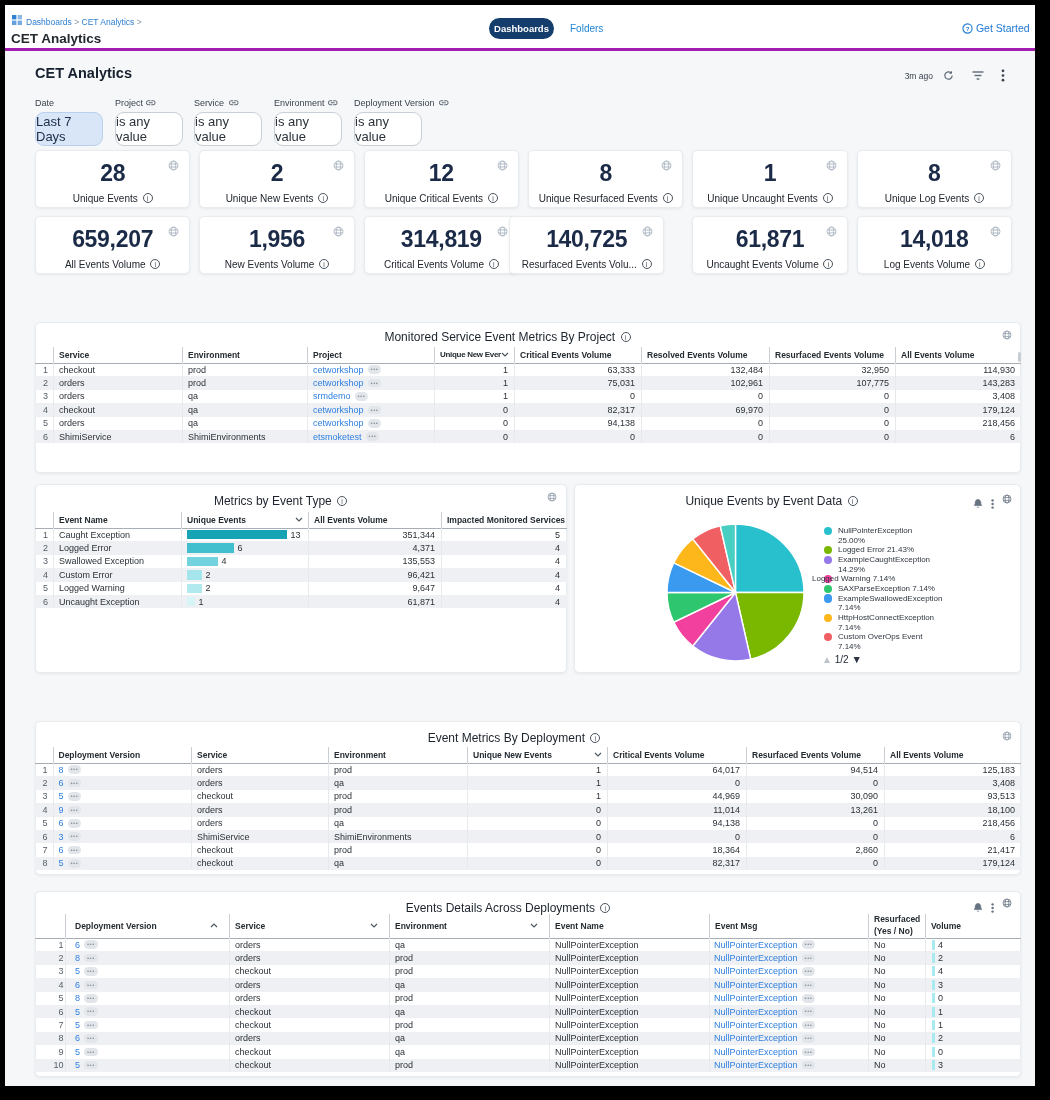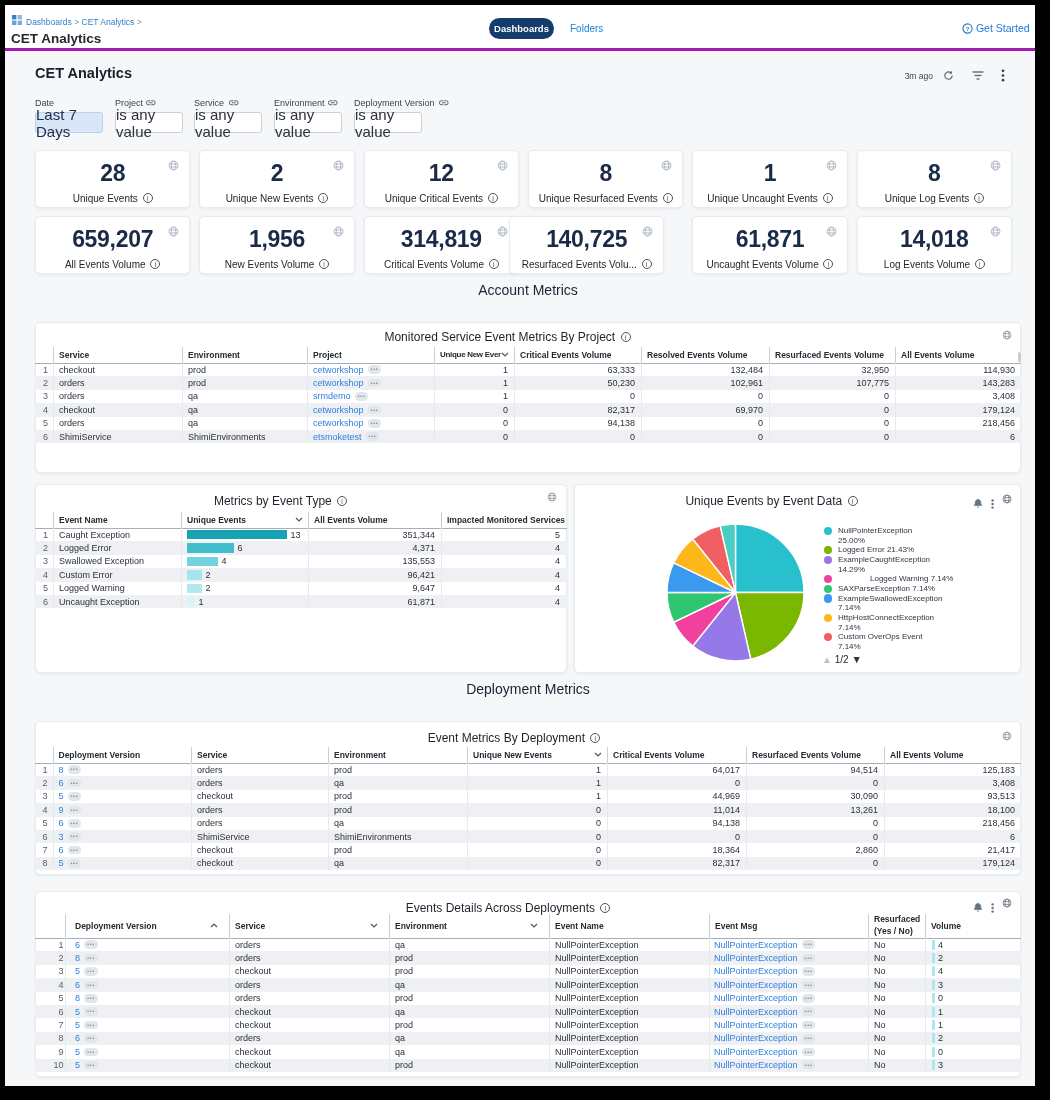--- a/index.html
+++ b/index.html
@@ -14,21 +14,21 @@
 .td.first{border-left:none}
 .td.num{justify-content:flex-end;padding-right:6px}
 .td.rn{justify-content:flex-end;color:#545d66;border-left:none;padding-right:5px}
 .th{display:flex;align-items:center;font-size:8.5px;font-weight:700;color:#242b31}
 .th .td{border-left:1px solid #c9ced4}
 .th .td.first{border-left:none}
 .chev{margin-left:auto}
 .lnk{color:#2e7fe0}
 .pl{display:inline-block;background:#e2e6ea;border-radius:4.5px;color:#8a939c;font-size:6px;line-height:8px;height:8.5px;padding:0 3px;margin-left:4px;letter-spacing:.5px;vertical-align:1px}
 .glabel{font-size:9px;color:#3a434d}
-.fbox{position:absolute;height:21px;border-radius:3px;font-size:15px;display:flex;align-items:center;justify-content:center;color:#2b323b}
+.fbox{position:absolute;height:34px;border-radius:9px;font-size:13px;display:flex;align-items:center;justify-content:center;color:#2b323b}
 .mcard{position:absolute;width:155.3px;height:58px;background:#fff;border:1px solid #e9ecef;border-radius:5px;box-shadow:0 1px 3px rgba(35,45,60,.07);text-align:center}
 .mnum{position:absolute;top:10.5px;left:0;width:100%;font-size:23px;line-height:23px;font-weight:600;color:#1b2b47;letter-spacing:-.3px}
 .mlab{position:absolute;top:41.5px;left:0;width:100%;font-size:10px;line-height:11px;color:#22272e}
 .shead{position:absolute;text-align:center;font-size:14px;font-weight:400;color:#1a2330}
 </style></head><body>
 <div id="page">
 <div id="hdr">
 <svg width="10" height="10" viewBox="0 0 10 10" style="position:absolute;left:7px;top:10px">
         <rect x="0" y="0" width="4.4" height="4.4" fill="#2f80d0"></rect>
         <rect x="5.6" y="0" width="4.4" height="4.4" fill="#2f80d0" opacity=".55"></rect>
@@ -212,21 +212,20 @@
       <svg class="globe" width="11" height="11" viewBox="0 0 24 24" style="position:absolute;right:10px;top:9px">
         <g fill="none" stroke="#aeb8c4" stroke-width="2.1">
           <circle cx="12" cy="12" r="9.6"></circle>
           <path d="M3 8.7h18M3 15.3h18"></path>
           <ellipse cx="12" cy="12" rx="4.7" ry="9.6"></ellipse>
         </g>
       </svg>
       <div class="mnum">14,018</div>
       <div class="mlab">Log Events Volume <span class="info" style="">i</span></div>
     </div>
-<div class="shead" style="left:30px;width:986px;top:277px">Account Metrics</div>
 <div class="card" style="left:30px;top:316.5px;width:986px;height:151px"></div>
 <div class="ctitle" style="left:30px;top:324.5px;width:945px">Monitored Service Event Metrics By Project <span class="info" style="">i</span></div>
 <svg class="globe" width="10" height="10" viewBox="0 0 24 24" style="position:absolute;left:996.5px;top:325px">
       <g fill="none" stroke="#9aa4b2" stroke-width="2.1">
         <circle cx="12" cy="12" r="9.6"></circle>
         <path d="M3 8.7h18M3 15.3h18"></path>
         <ellipse cx="12" cy="12" rx="4.7" ry="9.6"></ellipse>
       </g>
     </svg>
 <div class="th abs" style="left:30px;top:341.5px;height:16px">
@@ -263,21 +262,21 @@
       </div>
       <div class="tr z">
         <div class="td rn" style="width:18px">2</div>
         <div class="td" style="width:129px">orders</div>
         <div class="td" style="width:125px">prod</div>
         <div class="td" style="width:127px">
           <span class="lnk">cetworkshop</span>
           <span class="pl">•••</span>
         </div>
         <div class="td num" style="width:80px">1</div>
-        <div class="td num" style="width:127px">50,230</div>
+        <div class="td num" style="width:127px">75,031</div>
         <div class="td num" style="width:128px">102,961</div>
         <div class="td num" style="width:126px">107,775</div>
         <div class="td num" style="width:126px">143,283</div>
       </div>
       <div class="tr">
         <div class="td rn" style="width:18px">3</div>
         <div class="td" style="width:129px">orders</div>
         <div class="td" style="width:125px">qa</div>
         <div class="td" style="width:127px">
           <span class="lnk">srmdemo</span>
@@ -448,34 +447,33 @@
     </svg>
 <span style="position:absolute;left:818.5px;top:521.8px;width:8.4px;height:8.4px;border-radius:50%;background:#29c0ce"></span>
     <div class="abs" style="left:833px;top:521.0px;font-size:8px;color:#2f3640">NullPointerException</div>
     <div class="abs" style="left:833px;top:530.6px;font-size:8px;color:#2f3640">25.00%</div>
     <span style="position:absolute;left:818.5px;top:541.1px;width:8.4px;height:8.4px;border-radius:50%;background:#7ab800"></span>
     <div class="abs" style="left:833px;top:540.3px;font-size:8px;color:#2f3640">Logged Error 21.43%</div>
     <span style="position:absolute;left:818.5px;top:550.7px;width:8.4px;height:8.4px;border-radius:50%;background:#9579e8"></span>
     <div class="abs" style="left:833px;top:549.9px;font-size:8px;color:#2f3640">ExampleCaughtException</div>
     <div class="abs" style="left:833px;top:559.6px;font-size:8px;color:#2f3640">14.29%</div>
     <span style="position:absolute;left:818.5px;top:570.0px;width:8.4px;height:8.4px;border-radius:50%;background:#f1409d"></span>
-    <div class="abs" style="left:865px;top:569.2px;font-size:8px;color:#2f3640">Logged Warning 7.14%</div>
+    <div class="abs" style="left:807px;top:569.2px;font-size:8px;color:#2f3640">Logged Warning 7.14%</div>
     <span style="position:absolute;left:818.5px;top:579.7px;width:8.4px;height:8.4px;border-radius:50%;background:#2ec66e"></span>
     <div class="abs" style="left:833px;top:578.9px;font-size:8px;color:#2f3640">SAXParseException 7.14%</div>
     <span style="position:absolute;left:818.5px;top:589.3px;width:8.4px;height:8.4px;border-radius:50%;background:#3a9af0"></span>
     <div class="abs" style="left:833px;top:588.5px;font-size:8px;color:#2f3640">ExampleSwallowedException</div>
     <div class="abs" style="left:833px;top:598.2px;font-size:8px;color:#2f3640">7.14%</div>
     <span style="position:absolute;left:818.5px;top:608.6px;width:8.4px;height:8.4px;border-radius:50%;background:#fdb71a"></span>
     <div class="abs" style="left:833px;top:607.8px;font-size:8px;color:#2f3640">HttpHostConnectException</div>
     <div class="abs" style="left:833px;top:617.5px;font-size:8px;color:#2f3640">7.14%</div>
     <span style="position:absolute;left:818.5px;top:627.9px;width:8.4px;height:8.4px;border-radius:50%;background:#f05f61"></span>
     <div class="abs" style="left:833px;top:627.1px;font-size:8px;color:#2f3640">Custom OverOps Event</div>
     <div class="abs" style="left:833px;top:636.8px;font-size:8px;color:#2f3640">7.14%</div>
     <div class="abs" style="left:817px;top:647.6px;font-size:10px;color:#222a36"><span style="color:#bbc2ca;font-size:10px">▲</span> 1/2 <span style="color:#2a3340;font-size:10.5px">▼</span></div>
-<div class="shead" style="left:30px;width:986px;top:676px">Deployment Metrics</div>
 <div class="card" style="left:30px;top:716px;width:986px;height:154px"></div>
 <div class="ctitle" style="left:30px;top:725.5px;width:958px">Event Metrics By Deployment <span class="info" style="">i</span></div>
 <svg class="globe" width="10" height="10" viewBox="0 0 24 24" style="position:absolute;left:996.5px;top:726px">
       <g fill="none" stroke="#9aa4b2" stroke-width="2.1">
         <circle cx="12" cy="12" r="9.6"></circle>
         <path d="M3 8.7h18M3 15.3h18"></path>
         <ellipse cx="12" cy="12" rx="4.7" ry="9.6"></ellipse>
       </g>
     </svg>
 <div class="th abs" style="left:30px;top:741.5px;height:16px">

